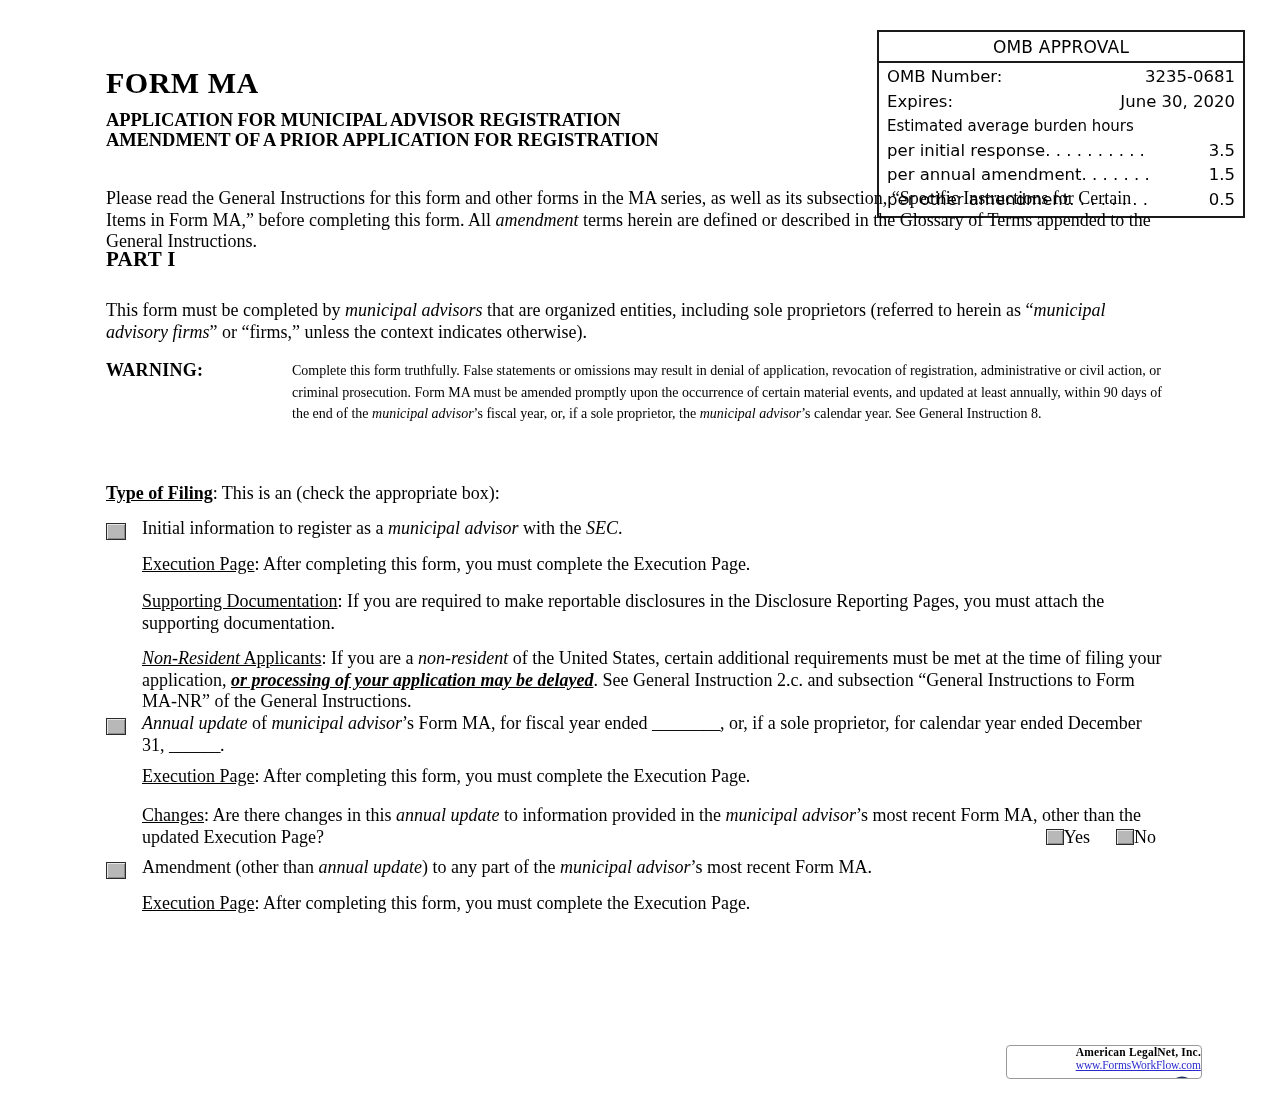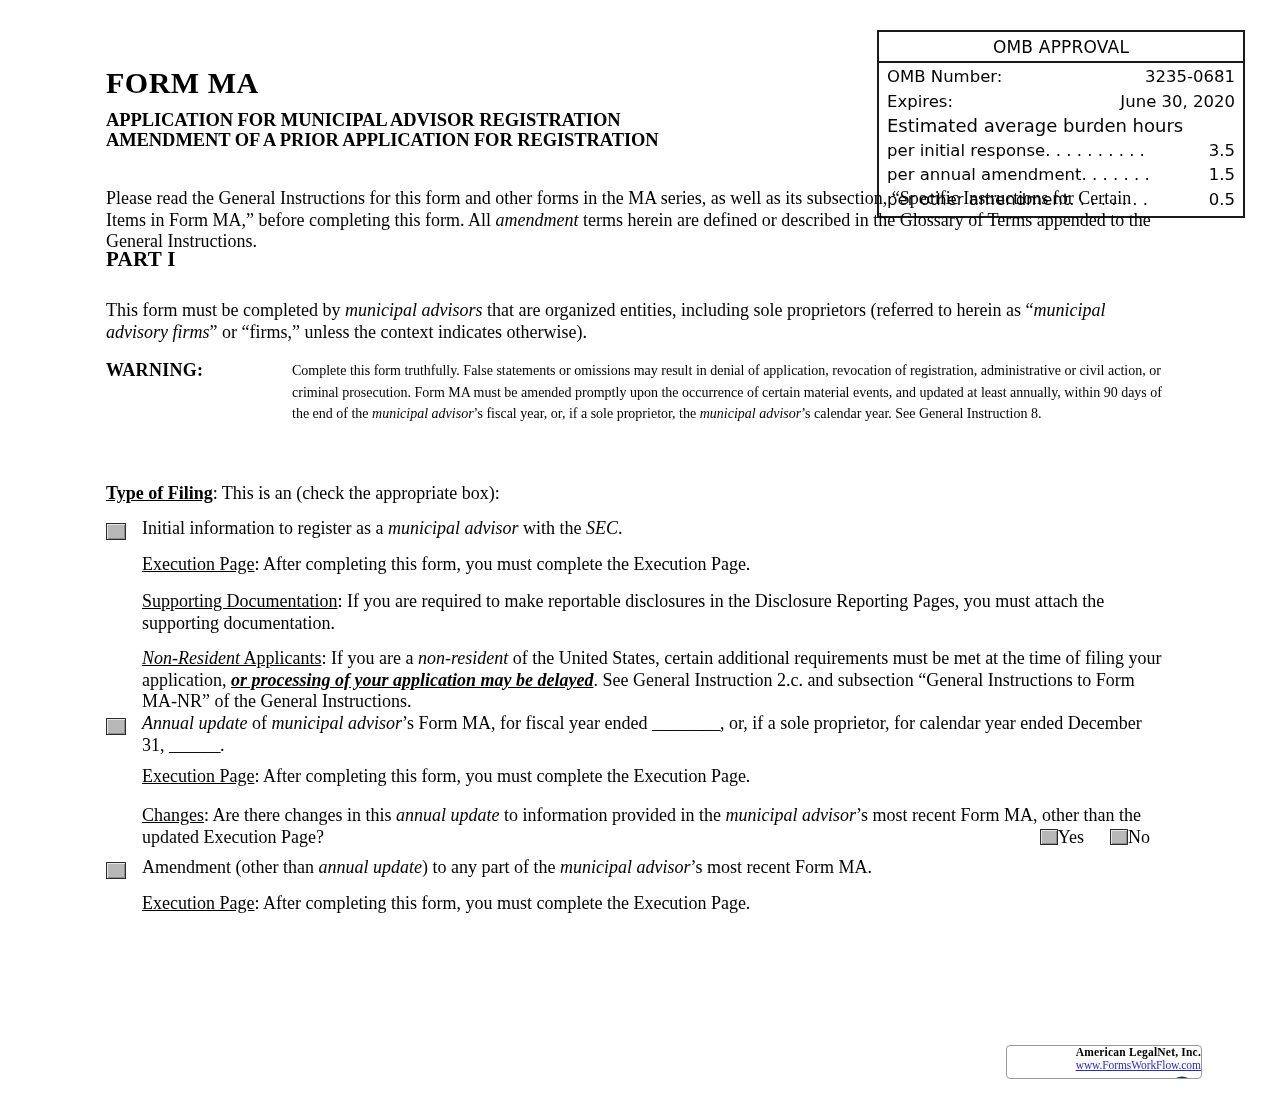--- a/index.html
+++ b/index.html
@@ -48,21 +48,21 @@
   .omb-row {
     display: flex;
     justify-content: space-between;
     font-size: 16.5px;
     line-height: 24.5px;
     white-space: nowrap;
   }
   .omb-row .lbl { text-align: left; }
   .omb-row .val { text-align: right; }
   .omb-line {
-    font-size: 18px;
+    font-size: 15px;
     line-height: 24.5px;
     white-space: nowrap;
   }
   .omb-burden {
     display: flex;
     justify-content: space-between;
     font-size: 16.5px;
     line-height: 24.5px;
     white-space: nowrap;
   }
@@ -349,21 +349,21 @@
   <div class="sub" style="top:766px;">
     <span class="u">Execution Page</span><span>:  After completing this form, you must complete the Execution Page.</span>
   </div>
 
   <div class="sub" style="top:805px;">
     <div class="changes-line">
       <div class="changes-body">
         <span class="u">Changes</span><span>:  Are there changes in this </span><span class="it">annual update</span><span> to information provided in the </span><span class="it">municipal advisor</span><span>’s most recent Form MA, other than the updated Execution Page?</span>
       </div>
     </div>
-    <div class="yesno" style="position:absolute; right:18px; top:21.5px;padding-left:28px;">
+    <div class="yesno" style="position:absolute; right:12px; top:21.5px;padding-left:28px;">
       <span class="cb-small"></span><span>Yes</span><span class="gap"></span><span class="cb-small"></span><span>No</span>
     </div>
   </div>
 
   <div class="item" style="top:857px;">
     <div class="item-head">
       <div class="box-cell">
         <span class="cb"></span>
       </div>
       <div class="item-text">

